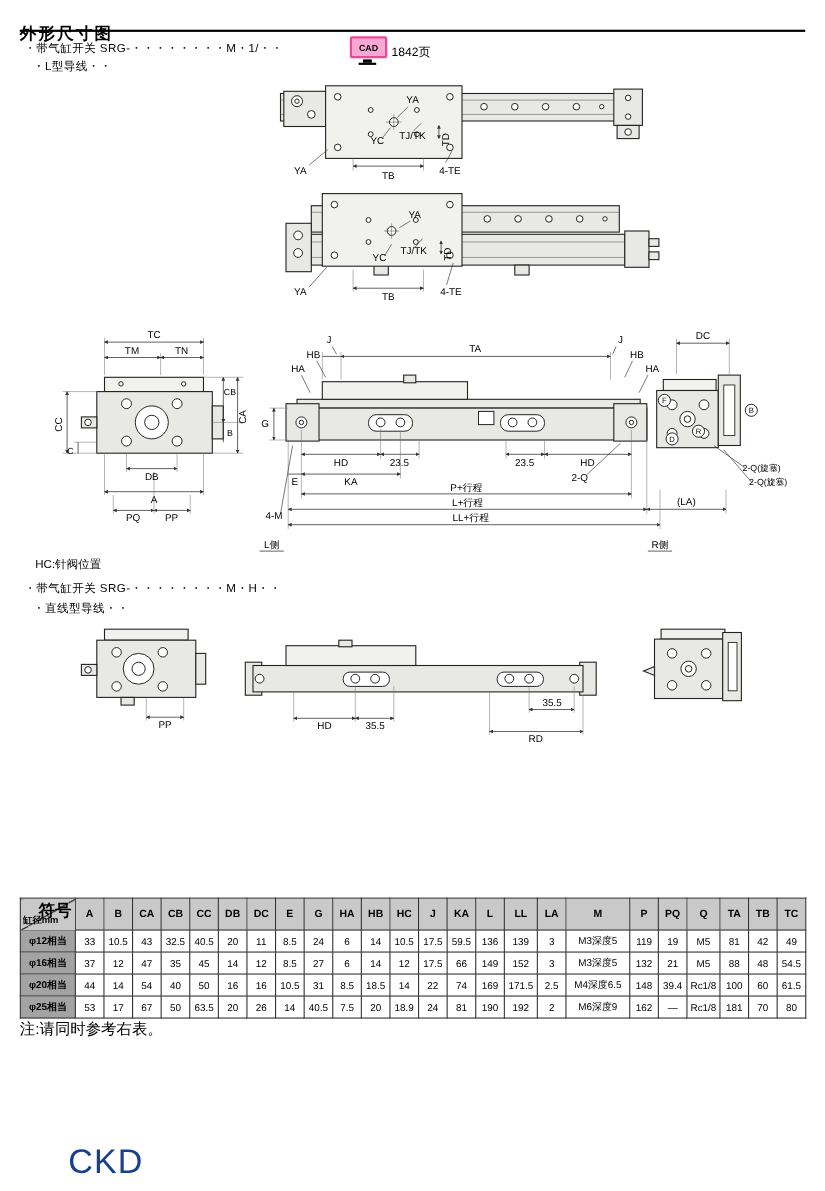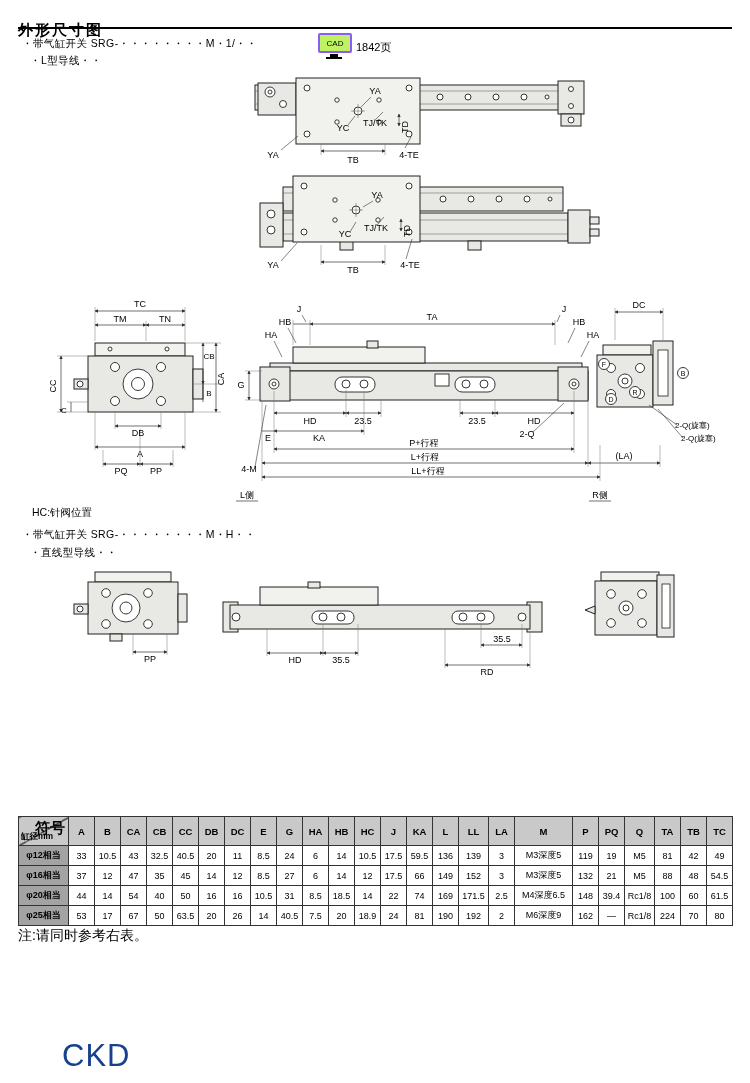--- a/index.html
+++ b/index.html
@@ -6,22 +6,22 @@
   body{width:750px;height:1083px;position:relative;background:#fff;color:#000;
        font-family:"Liberation Sans",sans-serif;overflow:hidden}
   .abs{position:absolute}
   .page-title{left:18px;top:21px;font-size:15px;font-weight:bold;letter-spacing:2px}
   .title-rule{left:18px;top:27px;width:714px;height:2px;background:#000}
   .bullet{font-size:10.5px;letter-spacing:.4px;white-space:nowrap}
   .b1a{left:22px;top:37px}.b1b{left:30px;top:54px}
   .b2a{left:22px;top:528px}.b2b{left:30px;top:546px}
   .hc{left:32px;top:506px;font-size:10.5px}
   .cad-badge{left:318px;top:33px;width:32px;height:26px;cursor:pointer}
-  .cad-screen{width:30px;height:16px;border:2px solid #8b5cf6;border-radius:2px;font-size:8px;font-weight:normal;
-              display:flex;align-items:center;justify-content:center;background:#bef264}
+  .cad-screen{width:30px;height:16px;border:2px solid #ec4899;border-radius:2px;font-size:8px;font-weight:bold;
+              display:flex;align-items:center;justify-content:center;background:#f9a8d4}
   .cad-stand{width:8px;height:3px;background:#000;margin:1px auto 0}
   .cad-base{width:16px;height:2px;background:#000;margin:0 auto}
   .cad-page{left:356px;top:40px;font-size:11px}
   .note{left:18px;top:927px;font-size:14px}
   .logo{left:62px;top:1038px;font-size:31px;font-weight:normal;color:#17418f;letter-spacing:1px}
   svg{position:absolute;overflow:visible}
   .p1{fill:#e8e8e4;stroke:#222;stroke-width:1}
   .p2{fill:#f1f1ed;stroke:#222;stroke-width:1}
   .pw{fill:#fff;stroke:#222;stroke-width:.9}
   .thin{stroke:#555;stroke-width:.5;fill:none}
@@ -572,21 +572,21 @@
         <td>18.9</td>
         <td>24</td>
         <td>81</td>
         <td>190</td>
         <td>192</td>
         <td>2</td>
         <td>M6深度9</td>
         <td>162</td>
         <td>—</td>
         <td>Rc1/8</td>
-        <td>224</td>
+        <td>181</td>
         <td>70</td>
         <td>80</td>
       </tr>
     </tbody>
   </table>
 
 <div class="abs note">注:请同时参考右表。</div>
 <div class="abs logo">CKD</div>
 
 </body></html>

